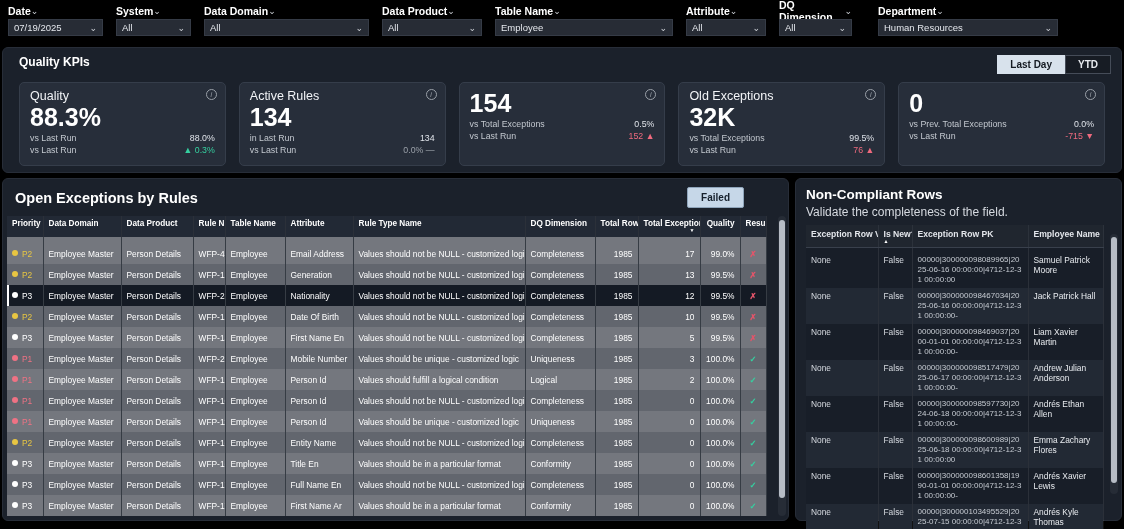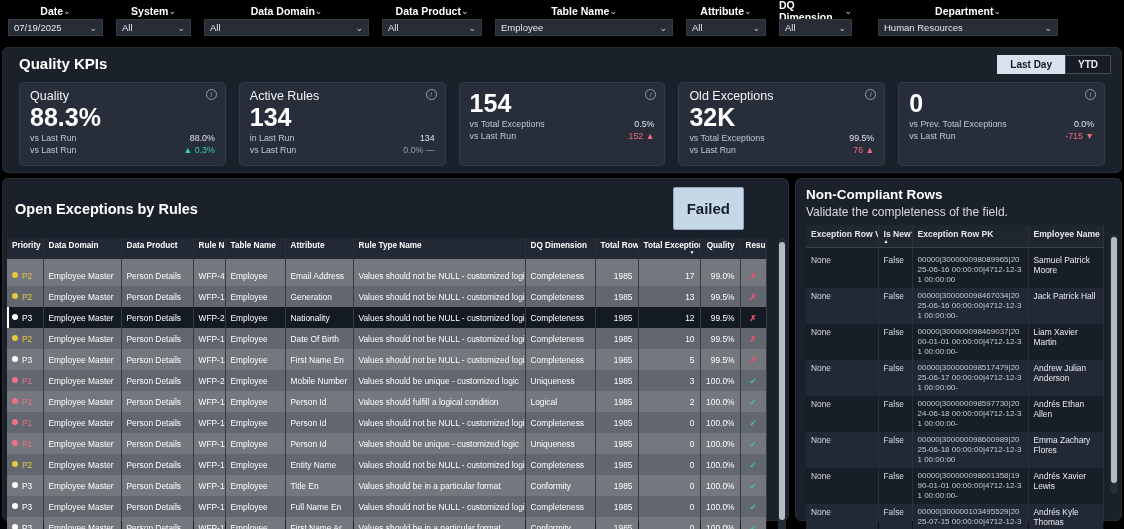--- a/index.html
+++ b/index.html
@@ -3,33 +3,33 @@
 <meta charset="utf-8">
 <style>
   * { margin:0; padding:0; box-sizing:border-box; }
   html,body { width:1124px; height:529px; background:#000; overflow:hidden;
     font-family:"Liberation Sans", sans-serif; }
 
   
   .filter-bar { position:absolute; left:0; top:0; width:1124px; height:42px;
     background:#000; display:flex; gap:13px; padding:3px 0 0 8px; }
   .filter { display:flex; flex-direction:column; }
-  .filter-label-row { display:flex; justify-content:center; align-items:center;
+  .filter-label-row { display:flex; justify-content:flex-start; align-items:center;
     color:#fff; font-size:10.5px; font-weight:bold; height:15px; }
   .flt-chev { color:#cfd3d9; font-size:9px; font-weight:normal; line-height:8px; }
   .filter-select { margin-top:1px; height:17px; background:#272c35; border:1px solid #353b46;
     display:flex; justify-content:space-between; align-items:center; padding:0 5px;
     color:#e4e7ec; font-size:9.5px; cursor:pointer; }
 
   
   .kpi-panel { position:absolute; left:2px; top:47px; width:1120px; height:126px;
     background:#1b212b; border:1px solid #272d38; border-radius:6px; }
   .kpi-head { display:flex; justify-content:space-between; align-items:flex-start;
     padding:7px 10px 0 16px; }
-  .kpi-title { color:#fff; font-size:15px; font-weight:bold; }
+  .kpi-title { color:#fff; font-size:12px; font-weight:bold; }
   .toggle { display:flex; }
   .toggle-btn { font-size:10px; font-weight:bold; padding:3px 12px; border:1px solid #454c58;
     color:#e8ebef; background:#171c24; cursor:pointer; }
   .toggle-btn.sel { background:#d8e2ec; color:#141a22; border-color:#d8e2ec;margin-left:25px; }
   .kpi-cards { display:flex; gap:13px; padding:8px 16px 0 16px; }
   .kpi-card { flex:1; height:84px; background:#272e3a; border:1px solid #353d4a;
     border-radius:5px; padding:6px 10px 0 10px; position:relative; }
   .card-title { color:#f2f4f7; font-size:12.5px; }
   .info-icon { position:absolute; right:8px; top:6px; width:11px; height:11px;
     border:1px solid #9aa0a8; border-radius:50%; color:#9aa0a8; font-size:7px;
@@ -44,21 +44,21 @@
   .panel { position:absolute; top:178px; height:343px; background:#1b212b;
     border:1px solid #272d38; border-radius:6px; }
   .panel-left { left:2px; width:787px; }
   .panel-right { left:795px; width:327px; }
   .panel-title { color:#fff; font-weight:bold; }
 
   
   .lp-head { display:flex; justify-content:space-between; align-items:center; padding:8px 44px 6px 12px; }
   .panel-left .panel-title { font-size:14.5px; }
   .failed-btn { background:#c6d7e8; color:#16202c; border:1px solid #8fa5bb; border-radius:2px;
-    font-size:15px; font-weight:bold; padding:12px 13px; cursor:pointer; }
+    font-size:10px; font-weight:bold; padding:4px 13px; cursor:pointer; }
   .grid-wrap { position:relative; margin:2px 4px 0 4px; }
   table { border-collapse:collapse; table-layout:fixed; width:759px;padding-left:8px; }
   .ltab th { background:#222935; color:#fff; font-size:8.2px; font-weight:bold; text-align:left;
     padding:3px 5px; height:21px; border-right:1px solid rgba(255,255,255,.07);
     white-space:nowrap; overflow:hidden; vertical-align:top; cursor:pointer; }
   .ltab th.num, .ltab td.num { text-align:right; }
   .ltab td { color:#fff; font-size:8.4px; height:21px; padding:0 5px;
     border-right:1px solid rgba(255,255,255,.12); white-space:nowrap; overflow:hidden; }
   .ltab tr.rl { background:#74777e; }
   .ltab tr.rd { background:#62666e; }

